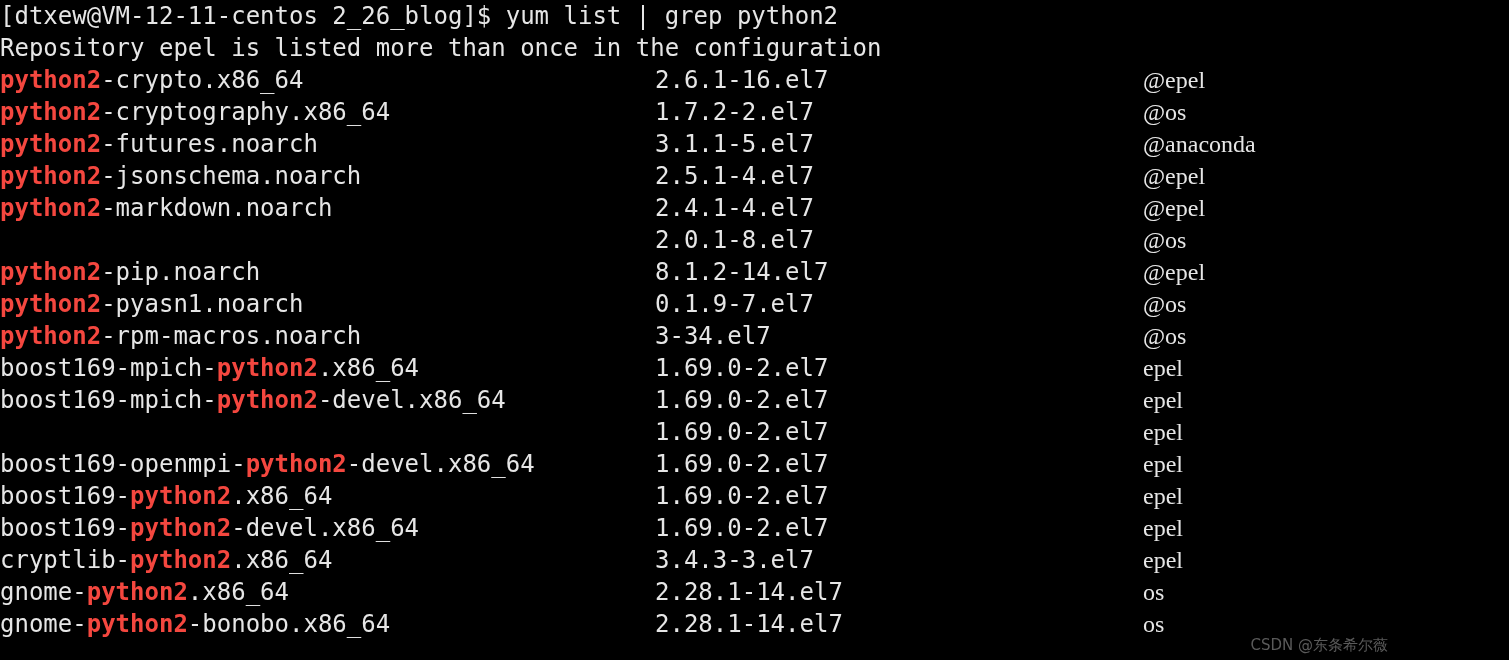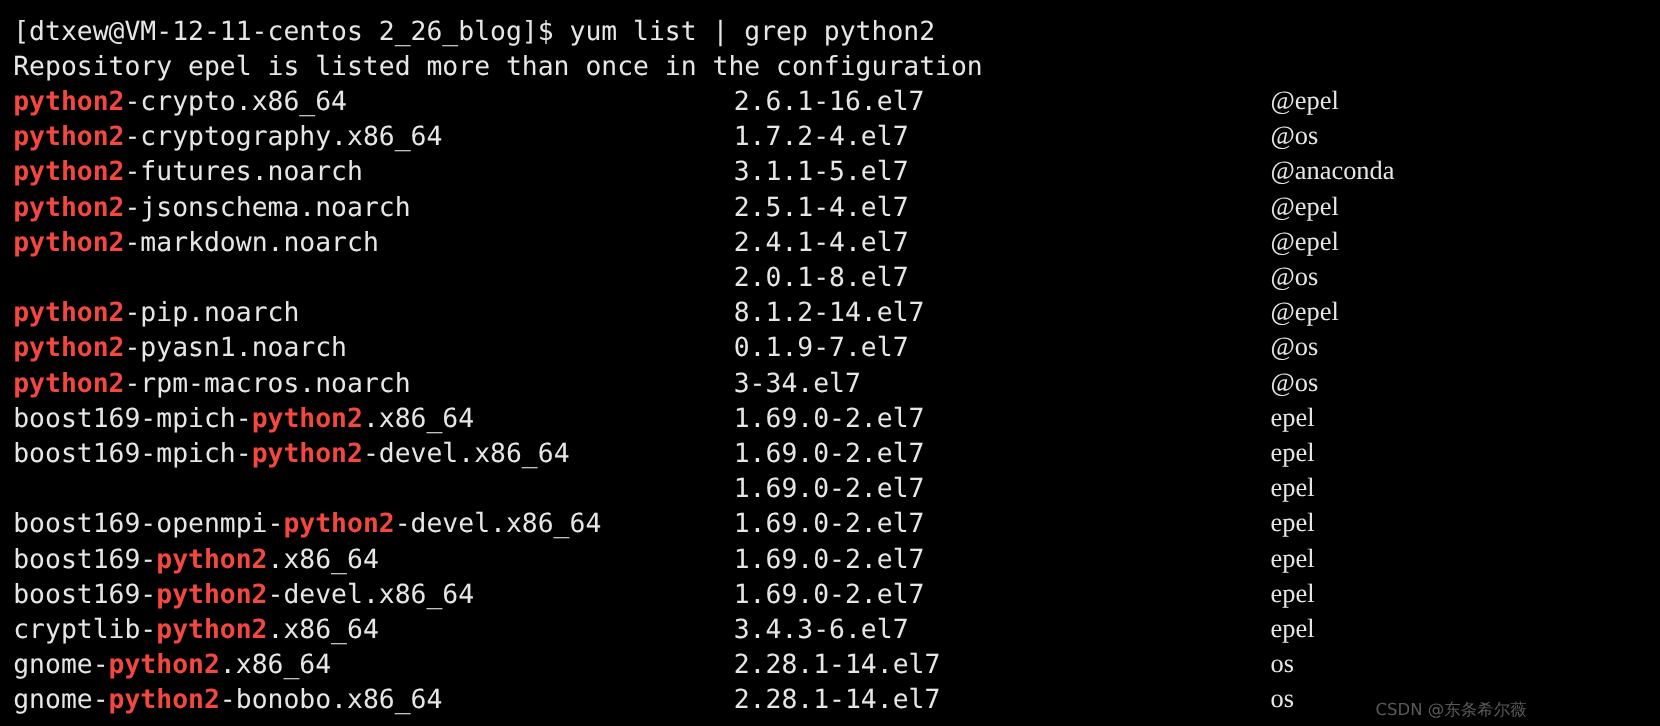--- a/index.html
+++ b/index.html
@@ -17,21 +17,21 @@
 
   #terminal {
     position: relative;
     width: 1400px;
     height: 660px;
     background: #000000;
     color: #d8d8d8;
     font-size: 24px;
     line-height: 32px;
     letter-spacing: 0;
-    padding: 12px;
+    padding: 0;
     box-sizing: border-box;
   }
 
   .line {
     position: relative;
     height: 32px;
     line-height: 32px;
     white-space: pre;
     font-size: 24px;
   }
@@ -91,33 +91,33 @@
 <body>
 
 <div id="terminal">
 
   <div class="line plain-line">[dtxew@VM-12-11-centos 2_26_blog]$ yum list | grep python2</div>
 
   <div class="line plain-line">Repository epel is listed more than once in the configuration</div>
 
   <div id="package-rows">
       <div class="line pkg-line"><span class="col-name"><span class="nm"></span><span class="hl">python2</span><span class="nm">-crypto.x86_64</span></span><span class="col-version">2.6.1-16.el7</span><span class="col-repo">@epel</span></div>
-      <div class="line pkg-line"><span class="col-name"><span class="nm"></span><span class="hl">python2</span><span class="nm">-cryptography.x86_64</span></span><span class="col-version">1.7.2-4.el7</span><span class="col-repo">@os</span></div>
+      <div class="line pkg-line"><span class="col-name"><span class="nm"></span><span class="hl">python2</span><span class="nm">-cryptography.x86_64</span></span><span class="col-version">1.7.2-2.el7</span><span class="col-repo">@os</span></div>
       <div class="line pkg-line"><span class="col-name"><span class="nm"></span><span class="hl">python2</span><span class="nm">-futures.noarch</span></span><span class="col-version">3.1.1-5.el7</span><span class="col-repo">@anaconda</span></div>
       <div class="line pkg-line"><span class="col-name"><span class="nm"></span><span class="hl">python2</span><span class="nm">-jsonschema.noarch</span></span><span class="col-version">2.5.1-4.el7</span><span class="col-repo">@epel</span></div>
       <div class="line pkg-line"><span class="col-name"><span class="nm"></span><span class="hl">python2</span><span class="nm">-markdown.noarch</span></span><span class="col-version">2.4.1-4.el7</span><span class="col-repo">@epel</span></div>
       <div class="line pkg-line"><span class="col-version">2.0.1-8.el7</span><span class="col-repo">@os</span></div>
       <div class="line pkg-line"><span class="col-name"><span class="nm"></span><span class="hl">python2</span><span class="nm">-pip.noarch</span></span><span class="col-version">8.1.2-14.el7</span><span class="col-repo">@epel</span></div>
       <div class="line pkg-line"><span class="col-name"><span class="nm"></span><span class="hl">python2</span><span class="nm">-pyasn1.noarch</span></span><span class="col-version">0.1.9-7.el7</span><span class="col-repo">@os</span></div>
       <div class="line pkg-line"><span class="col-name"><span class="nm"></span><span class="hl">python2</span><span class="nm">-rpm-macros.noarch</span></span><span class="col-version">3-34.el7</span><span class="col-repo">@os</span></div>
       <div class="line pkg-line"><span class="col-name"><span class="nm">boost169-mpich-</span><span class="hl">python2</span><span class="nm">.x86_64</span></span><span class="col-version">1.69.0-2.el7</span><span class="col-repo">epel</span></div>
       <div class="line pkg-line"><span class="col-name"><span class="nm">boost169-mpich-</span><span class="hl">python2</span><span class="nm">-devel.x86_64</span></span><span class="col-version">1.69.0-2.el7</span><span class="col-repo">epel</span></div>
       <div class="line pkg-line"><span class="col-version">1.69.0-2.el7</span><span class="col-repo">epel</span></div>
       <div class="line pkg-line"><span class="col-name"><span class="nm">boost169-openmpi-</span><span class="hl">python2</span><span class="nm">-devel.x86_64</span></span><span class="col-version">1.69.0-2.el7</span><span class="col-repo">epel</span></div>
       <div class="line pkg-line"><span class="col-name"><span class="nm">boost169-</span><span class="hl">python2</span><span class="nm">.x86_64</span></span><span class="col-version">1.69.0-2.el7</span><span class="col-repo">epel</span></div>
       <div class="line pkg-line"><span class="col-name"><span class="nm">boost169-</span><span class="hl">python2</span><span class="nm">-devel.x86_64</span></span><span class="col-version">1.69.0-2.el7</span><span class="col-repo">epel</span></div>
-      <div class="line pkg-line"><span class="col-name"><span class="nm">cryptlib-</span><span class="hl">python2</span><span class="nm">.x86_64</span></span><span class="col-version">3.4.3-6.el7</span><span class="col-repo">epel</span></div>
+      <div class="line pkg-line"><span class="col-name"><span class="nm">cryptlib-</span><span class="hl">python2</span><span class="nm">.x86_64</span></span><span class="col-version">3.4.3-3.el7</span><span class="col-repo">epel</span></div>
       <div class="line pkg-line"><span class="col-name"><span class="nm">gnome-</span><span class="hl">python2</span><span class="nm">.x86_64</span></span><span class="col-version">2.28.1-14.el7</span><span class="col-repo">os</span></div>
       <div class="line pkg-line"><span class="col-name"><span class="nm">gnome-</span><span class="hl">python2</span><span class="nm">-bonobo.x86_64</span></span><span class="col-version">2.28.1-14.el7</span><span class="col-repo">os</span></div>
     </div>
 
   <div id="watermark">CSDN @东条希尔薇</div>
 </div>
 
 </body></html>

